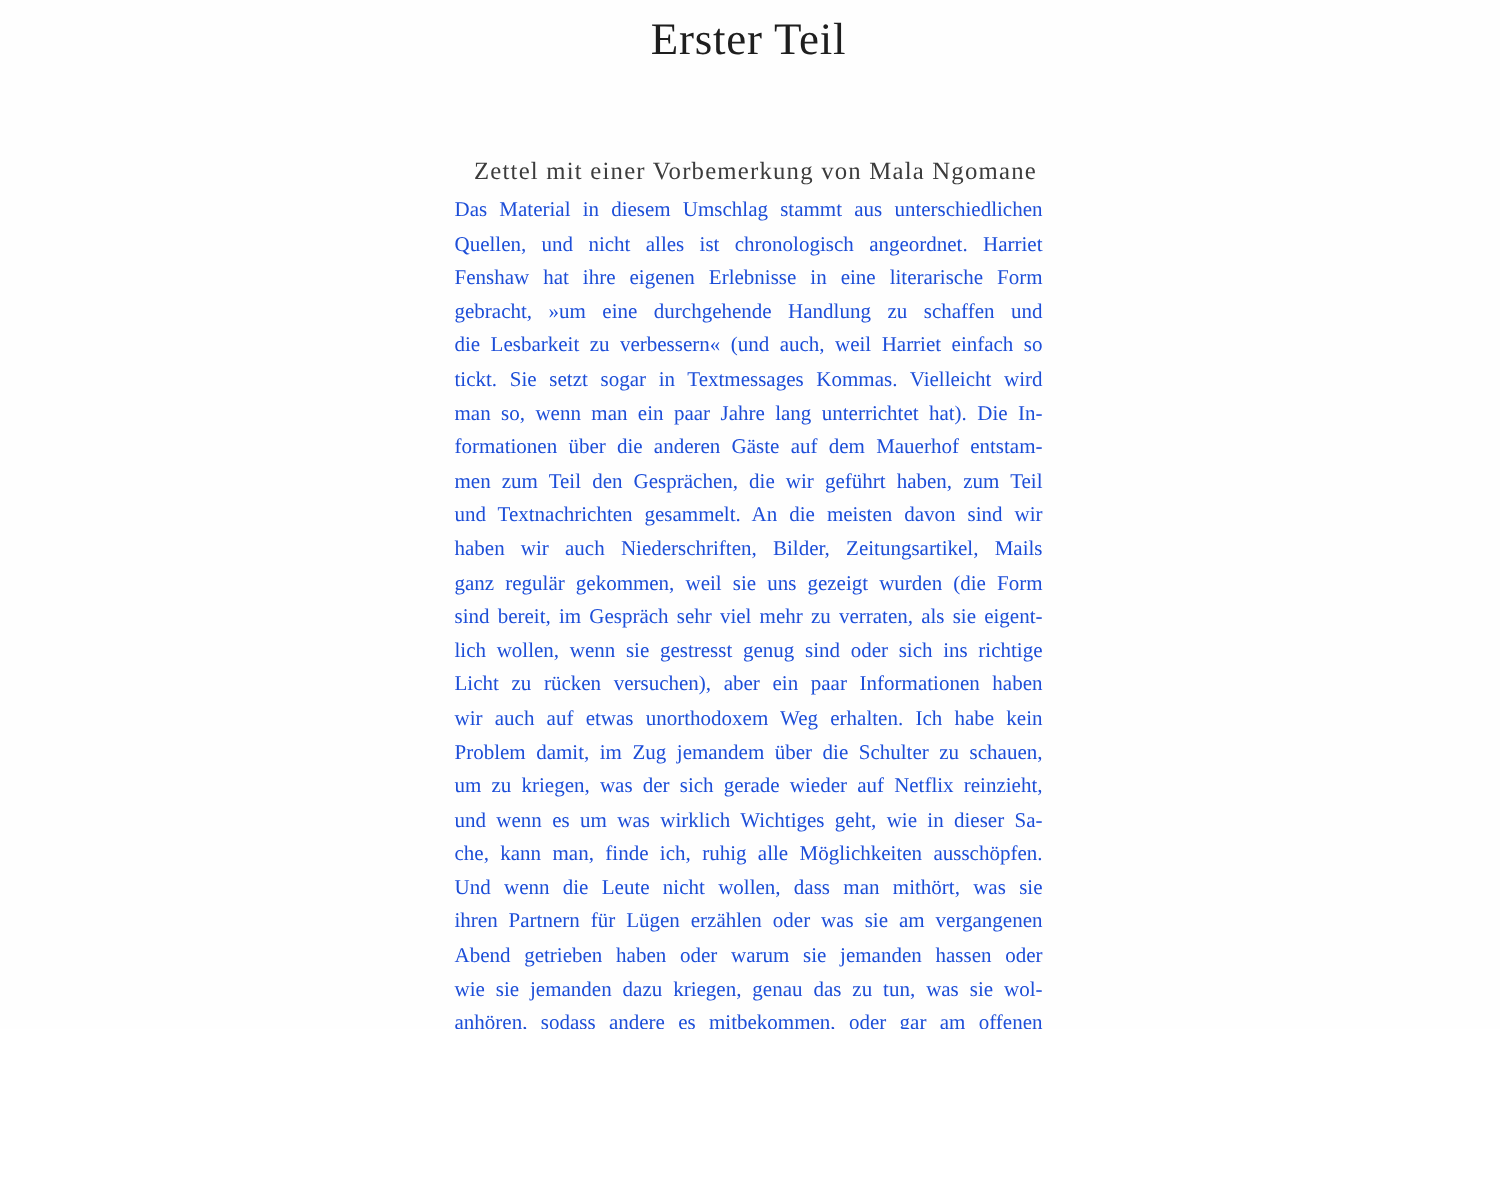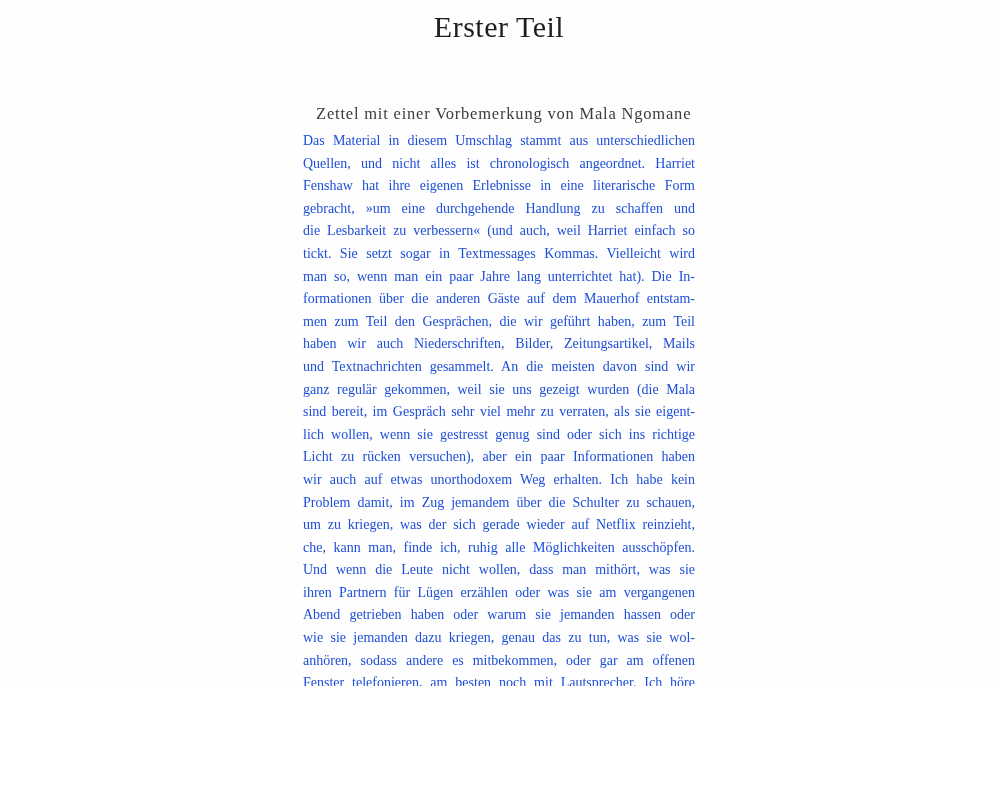--- a/index.html
+++ b/index.html
@@ -76,29 +76,30 @@
   <div class="preface-paragraph">
       <div class="text-line">Das Material in diesem Umschlag stammt aus unterschiedlichen</div>
       <div class="text-line">Quellen, und nicht alles ist chronologisch angeordnet. Harriet</div>
       <div class="text-line">Fenshaw hat ihre eigenen Erlebnisse in eine literarische Form</div>
       <div class="text-line">gebracht, »um eine durchgehende Handlung zu schaffen und</div>
       <div class="text-line">die Lesbarkeit zu verbessern« (und auch, weil Harriet einfach so</div>
       <div class="text-line">tickt. Sie setzt sogar in Textmessages Kommas. Vielleicht wird</div>
       <div class="text-line">man so, wenn man ein paar Jahre lang unterrichtet hat). Die In-</div>
       <div class="text-line">formationen über die anderen Gäste auf dem Mauerhof entstam-</div>
       <div class="text-line">men zum Teil den Gesprächen, die wir geführt haben, zum Teil</div>
+      <div class="text-line">und Textnachrichten gesammelt. An die meisten davon sind wir</div>
       <div class="text-line">haben wir auch Niederschriften, Bilder, Zeitungsartikel, Mails</div>
-      <div class="text-line">und Textnachrichten gesammelt. An die meisten davon sind wir</div>
-      <div class="text-line">ganz regulär gekommen, weil sie uns gezeigt wurden (die Mala</div>
+      <div class="text-line">ganz regulär gekommen, weil sie uns gezeigt wurden (die Form</div>
       <div class="text-line">sind bereit, im Gespräch sehr viel mehr zu verraten, als sie eigent-</div>
       <div class="text-line">lich wollen, wenn sie gestresst genug sind oder sich ins richtige</div>
       <div class="text-line">Licht zu rücken versuchen), aber ein paar Informationen haben</div>
       <div class="text-line">wir auch auf etwas unorthodoxem Weg erhalten. Ich habe kein</div>
       <div class="text-line">Problem damit, im Zug jemandem über die Schulter zu schauen,</div>
       <div class="text-line">um zu kriegen, was der sich gerade wieder auf Netflix reinzieht,</div>
+      <div class="text-line">und wenn es um was wirklich Wichtiges geht, wie in dieser Sa-</div>
       <div class="text-line">che, kann man, finde ich, ruhig alle Möglichkeiten ausschöpfen.</div>
       <div class="text-line">Und wenn die Leute nicht wollen, dass man mithört, was sie</div>
       <div class="text-line">ihren Partnern für Lügen erzählen oder was sie am vergangenen</div>
       <div class="text-line">Abend getrieben haben oder warum sie jemanden hassen oder</div>
       <div class="text-line">wie sie jemanden dazu kriegen, genau das zu tun, was sie wol-</div>
       <div class="text-line">anhören, sodass andere es mitbekommen, oder gar am offenen</div>
       <div class="text-line">Fenster telefonieren, am besten noch mit Lautsprecher. Ich höre</div>
     </div>
 
   <div class="page-number">8</div>

